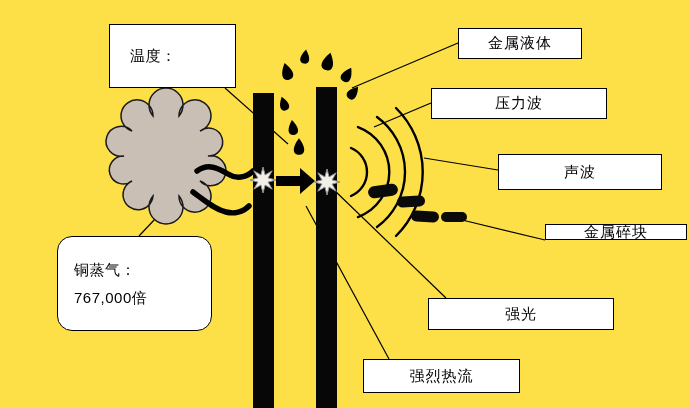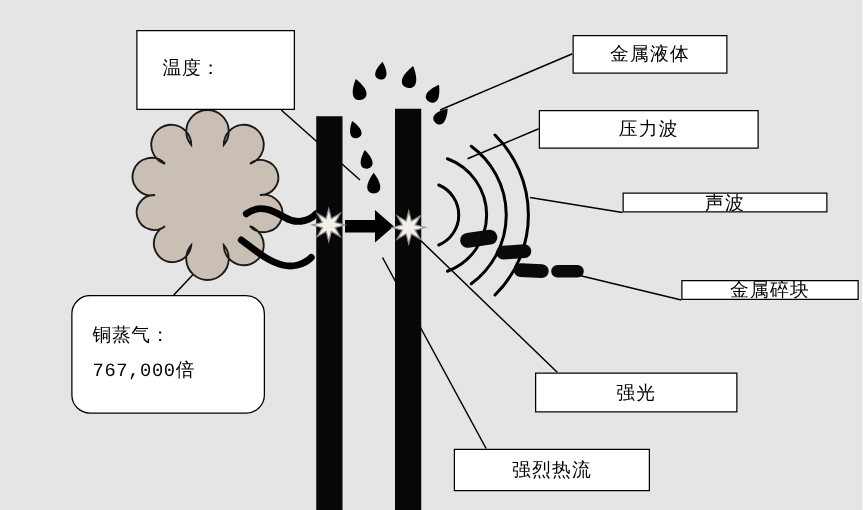--- a/index.html
+++ b/index.html
@@ -1,23 +1,22 @@
 <!DOCTYPE html>
 <html><head>
 <meta charset="utf-8">
 <style>
   * { margin:0; padding:0; box-sizing:border-box; }
   html,body { background:#ffffff; }
   body { font-family:"Liberation Sans", sans-serif; color:#000; }
   .stage {
     position:relative;
     width:690px; height:408px;
-    background:#e5e5e5;
+    background:#fde047;
     overflow:hidden;
-    font-family:Liberation Mono, monospace;
   }
   .stage svg { position:absolute; left:0; top:0; display:block; }
   .label-box {
     position:absolute;
     background:#ffffff;
     border:1px solid #000000;
     font-size:15px;
     letter-spacing:1px;
     display:flex;
     align-items:center;
@@ -114,29 +113,29 @@
   </div>
 
   <div class="label-box" style="left:458px; top:28px; width:124px; height:31px;">
     <span>金属液体</span>
   </div>
 
   <div class="label-box" style="left:431px; top:88px; width:176px; height:31px;">
     <span>压力波</span>
   </div>
 
-  <div class="label-box" style="left:498px; top:154px; width:164px; height:16px;">
+  <div class="label-box" style="left:498px; top:154px; width:164px; height:36px;">
     <span>声波</span>
   </div>
 
   <div class="label-box" style="left:545px; top:224px; width:142px; height:16px;">
     <span>金属碎块</span>
   </div>
 
-  <div class="label-box" style="left:428px; top:298px; width:162px; height:32px;">
+  <div class="label-box" style="left:428px; top:298px; width:186px; height:32px;">
     <span>强光</span>
   </div>
 
   <div class="label-box" style="left:363px; top:359px; width:157px; height:34px;">
     <span>强烈热流</span>
   </div>
 
   <div class="label-box multiline" id="copper-box" style="left:57px; top:236px; width:155px; height:95px; padding-left:16px;border-radius:15px;">
     <span class="line">铜蒸气：</span>
     <span class="line">767,000倍</span>

